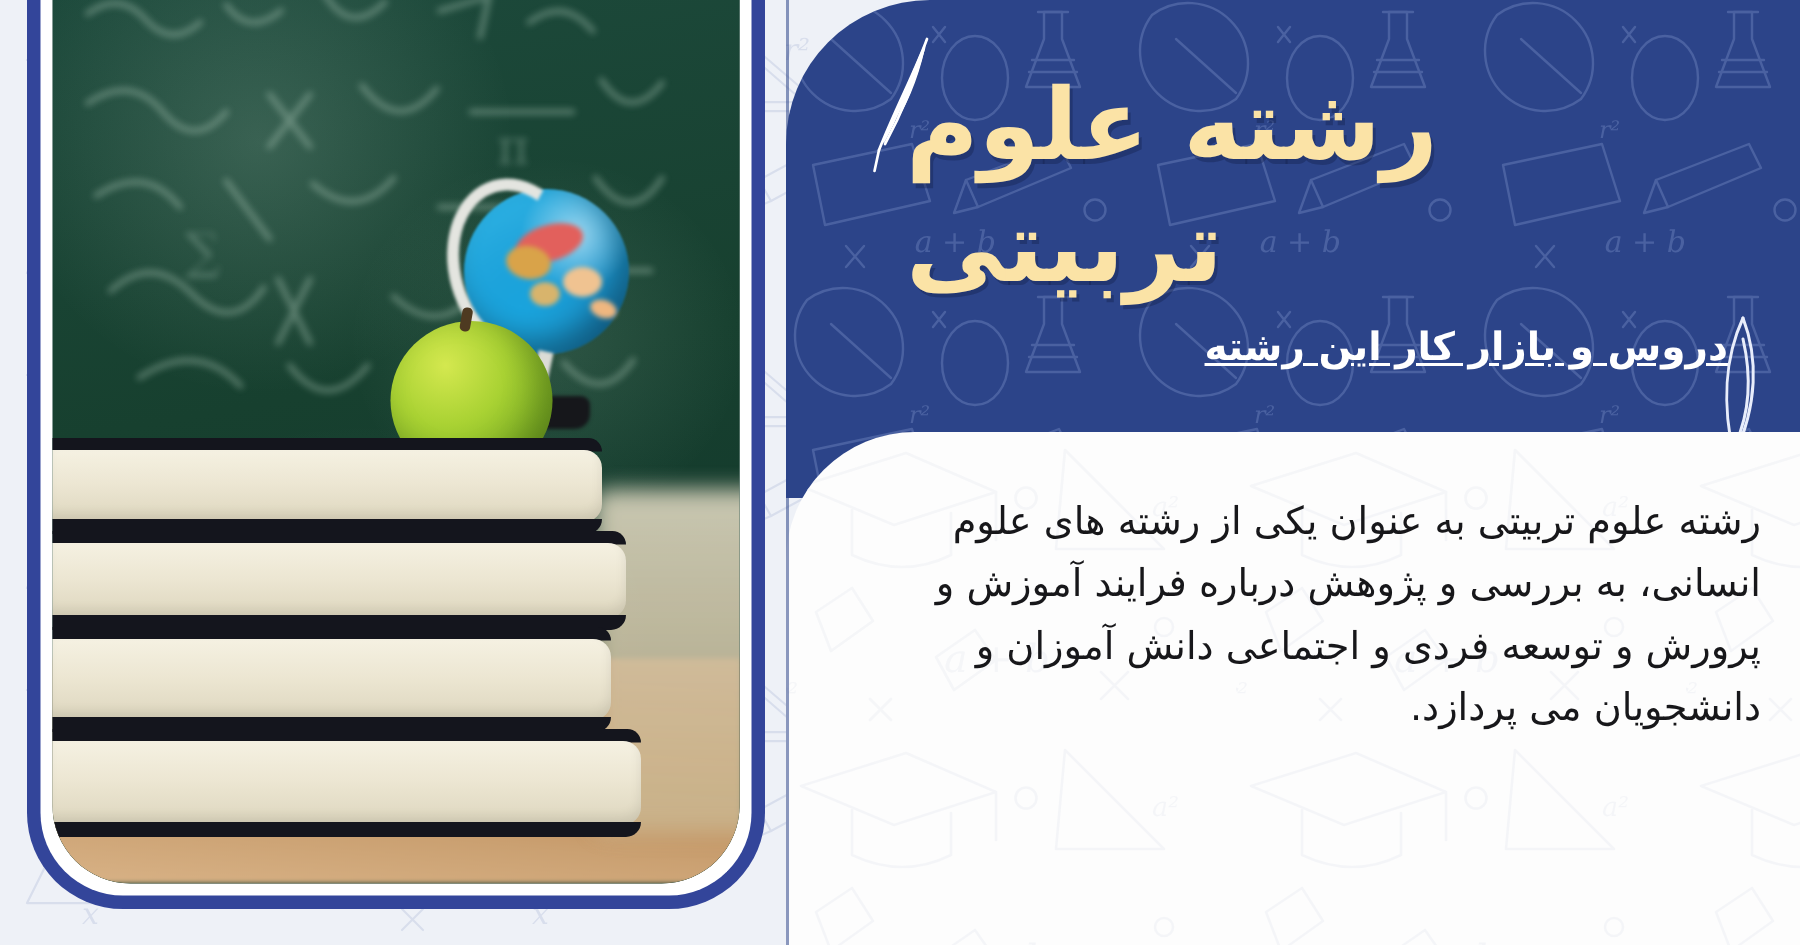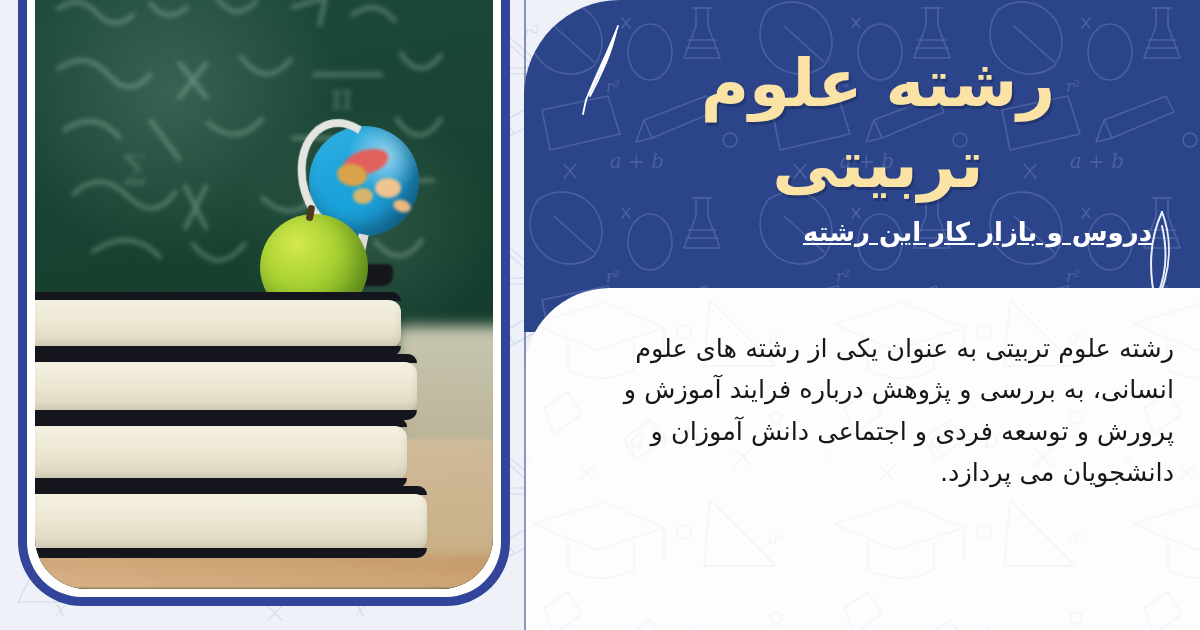--- a/index.html
+++ b/index.html
@@ -132,21 +132,21 @@
     left:524px; top:0; width:676px; height:332px;
     background:#2c4489;
     border-top-left-radius:96px;
     overflow:hidden;
     z-index:2;
   }
   .blue-doodles { position:absolute; inset:0; opacity:.30; }
 
   .panel-title {
     position:absolute; right:48px; top:44px; left:80px;
-    text-align:center;
+    text-align:left;
     color:#fbe3a6;
     font-size:66px;
     font-weight:bold;
     line-height:1.22;
     letter-spacing:-1px;
     text-shadow:2px 3px 0 rgba(16,28,70,.35);
     z-index:3;
   }
   .panel-subtitle {
     position:absolute; right:48px; top:216px; left:120px;

